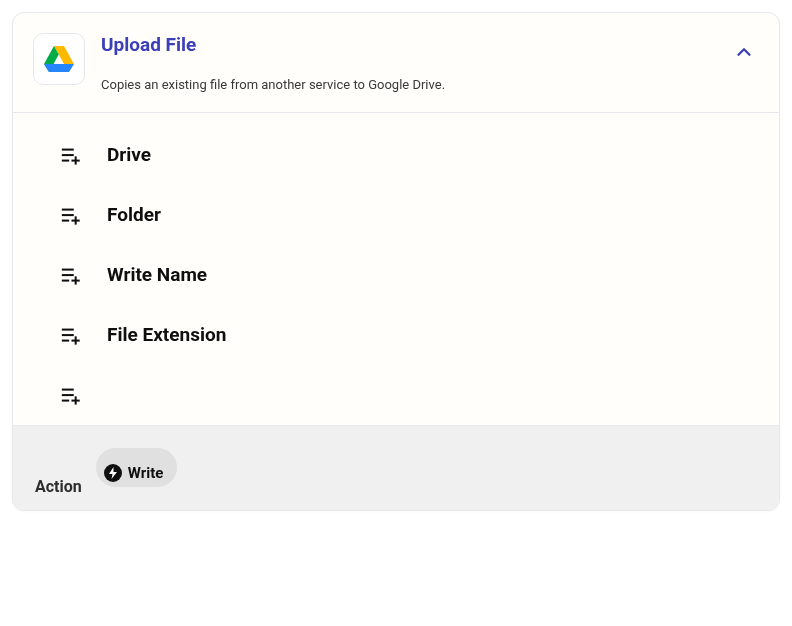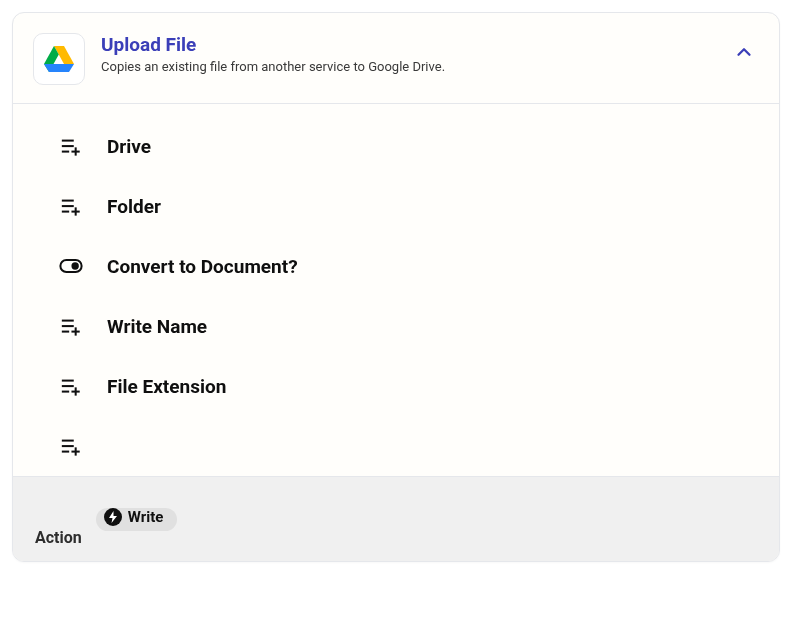--- a/index.html
+++ b/index.html
@@ -34,21 +34,21 @@
       align-items: center;
       justify-content: center;
       flex-shrink: 0;
     }
     .header-text { flex: 1; }
     .header-title {
       font-size: 19px;
       font-weight: 700;
       color: #3b3fb8;
       line-height: 1.3;
-      margin-bottom: 0;
+      margin-bottom: 18px;
     }
     .header-desc {
       font-size: 13px;
       color: #3a3a3a;
       line-height: 1.4;
     }
     .chevron {
       margin-top: 8px;
       color: #3b3fb8;
     }
@@ -101,21 +101,21 @@
       font-weight: 700;
       color: #2d2d2d;
       margin-top: 37px;
     }
     .write-pill {
       display: inline-flex;
       align-items: center;
       gap: 6px;
       background: #e0e0e0;
       border-radius: 999px;
-      padding: 0 14px 5px 8px;
+      padding: 16px 14px 5px 8px;
       cursor: default;
     }
     .bolt-circle {
       width: 18px;
       height: 18px;
       border-radius: 50%;
       background: #0f0f0f;
       display: flex;
       align-items: center;
       justify-content: center;
@@ -167,29 +167,20 @@
         <div class="field-icon">
           <svg width="22" height="22" viewBox="0 0 24 24" fill="currentColor">
             <rect x="2" y="5" width="13" height="2.2"></rect>
             <rect x="2" y="11" width="13" height="2.2"></rect>
             <rect x="2" y="17" width="8" height="2.2"></rect>
             <rect x="16" y="13.5" width="2.2" height="9"></rect>
             <rect x="12.5" y="17" width="9" height="2.2"></rect>
           </svg>
         </div>
         <span class="field-label">Folder</span>
-      </div>
-      <div class="field-row">
-        <div class="field-icon">
-          <svg width="26" height="18" viewBox="0 0 26 18" fill="none">
-            <rect x="1.5" y="2.5" width="23" height="13" rx="6.5" stroke="currentColor" stroke-width="2.2"></rect>
-            <circle cx="17.5" cy="9" r="4" fill="currentColor"></circle>
-          </svg>
-        </div>
-        <span class="field-label">Convert to Document?</span>
       </div>
       <div class="field-row">
         <div class="field-icon">
           <svg width="22" height="22" viewBox="0 0 24 24" fill="currentColor">
             <rect x="2" y="5" width="13" height="2.2"></rect>
             <rect x="2" y="11" width="13" height="2.2"></rect>
             <rect x="2" y="17" width="8" height="2.2"></rect>
             <rect x="16" y="13.5" width="2.2" height="9"></rect>
             <rect x="12.5" y="17" width="9" height="2.2"></rect>
           </svg>

